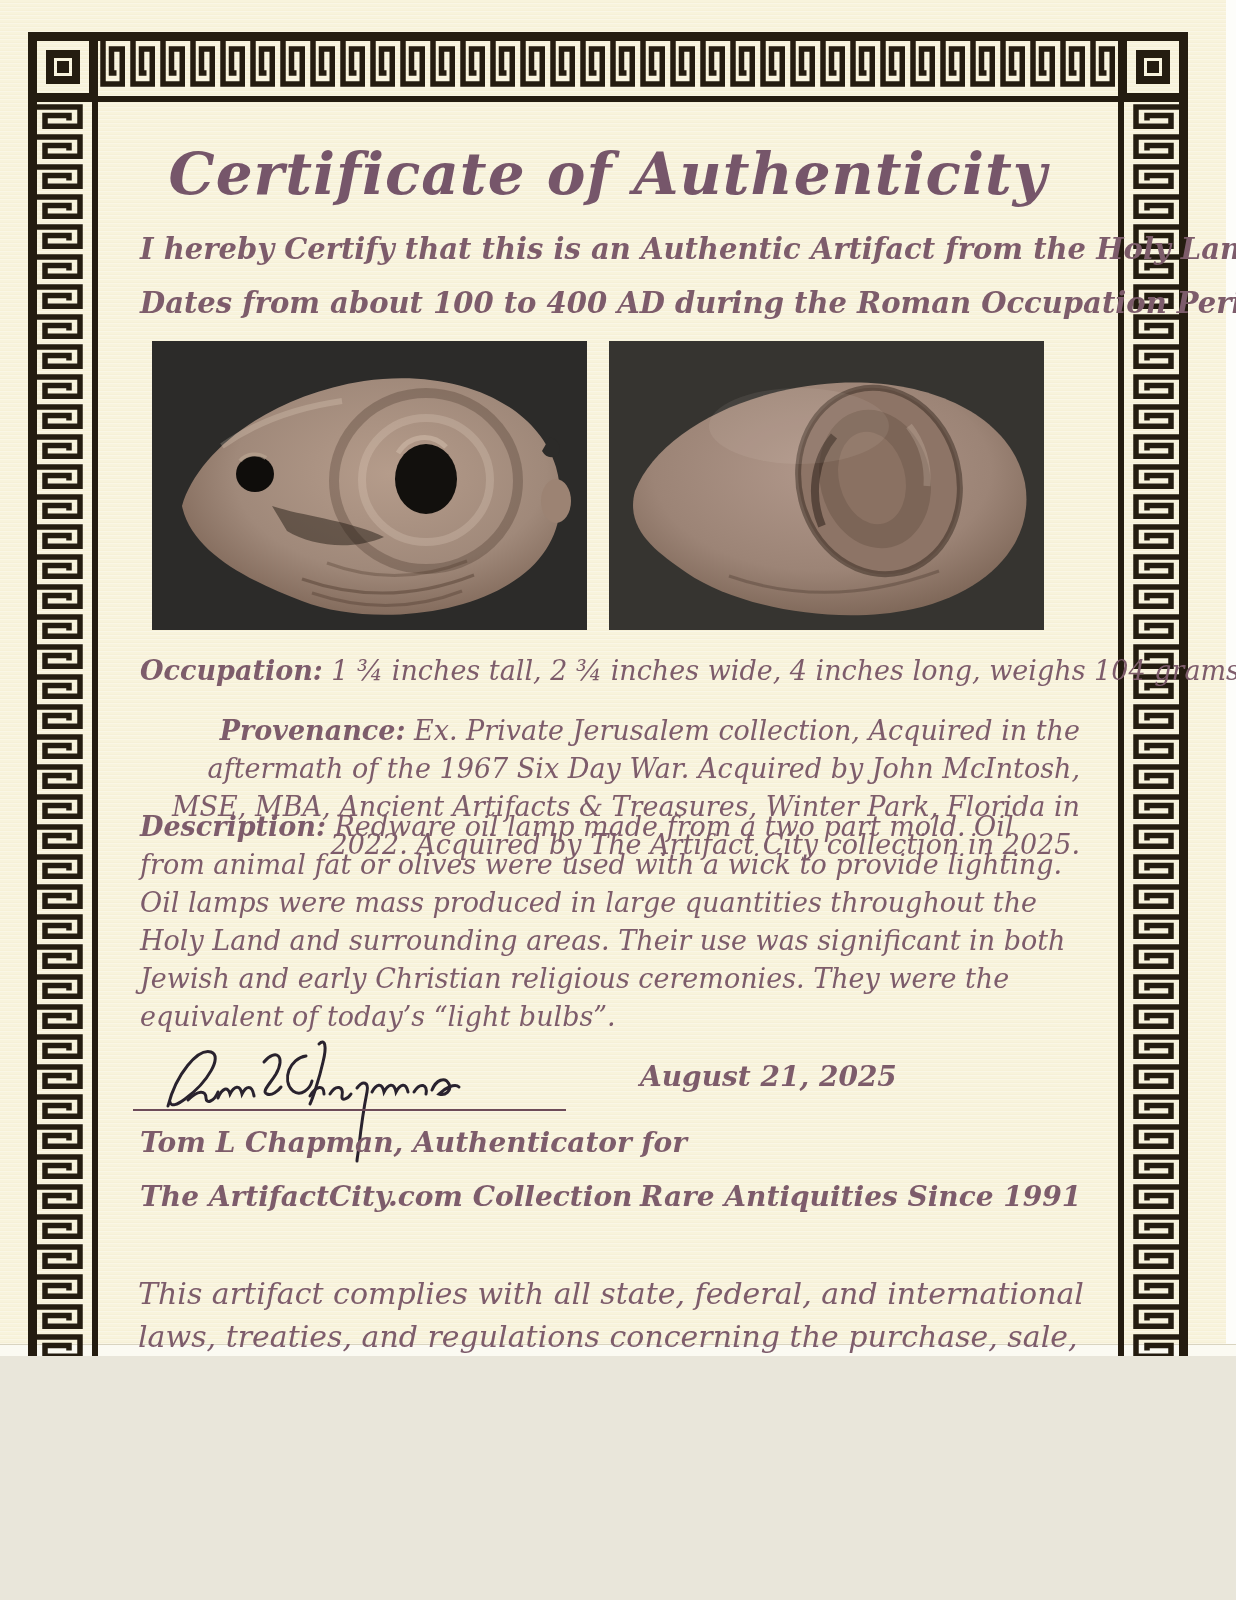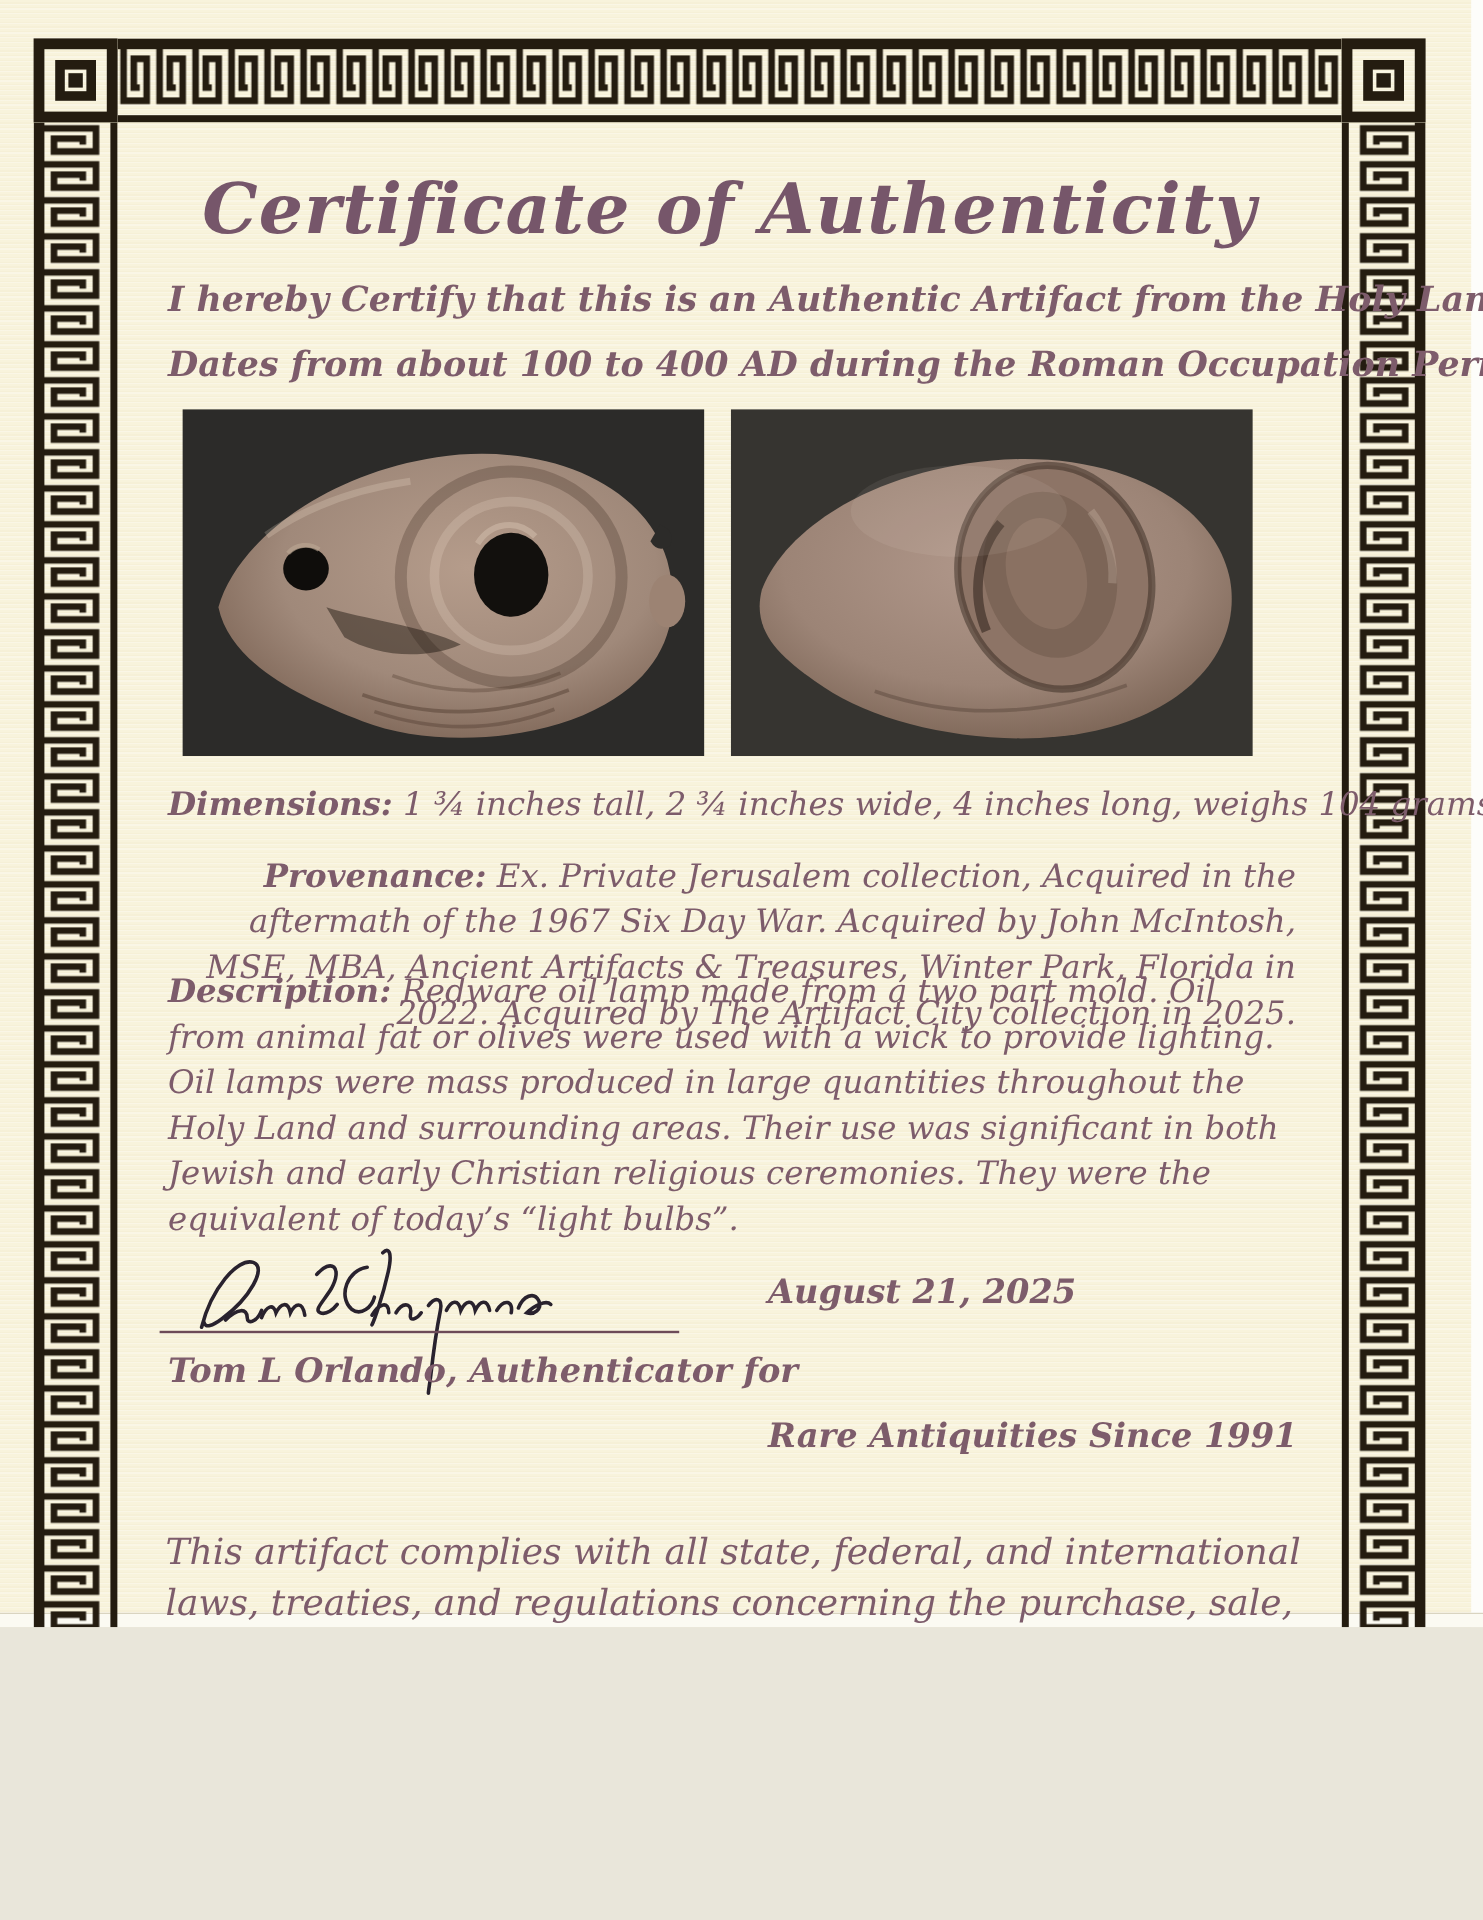--- a/index.html
+++ b/index.html
@@ -171,21 +171,21 @@
       <ellipse cx="266" cy="138" rx="55" ry="70" transform="rotate(-14 266 138)" fill="#7c6557"></ellipse>
       <ellipse cx="263" cy="137" rx="33" ry="47" transform="rotate(-14 263 137)" fill="#8a7162"></ellipse>
       <path d="M225 95 a 60 75 0 0 0 -12 90" fill="none" stroke="rgba(35,24,18,0.5)" stroke-width="8"></path>
       <path d="M300 85 a 70 80 0 0 1 18 60" fill="none" stroke="rgba(255,240,220,0.18)" stroke-width="7"></path>
       <ellipse cx="190" cy="85" rx="90" ry="38" fill="rgba(255,244,228,0.08)"></ellipse>
       <path d="M120 235 Q 220 270 330 230" fill="none" stroke="rgba(60,44,32,0.30)" stroke-width="3"></path>
     </svg>
   </div>
 
   <div class="abs para oneline" style="top:652px;">
-    <span class="lbl">Dimensions:</span><span> 1 ¾ inches tall, 2 ¾ inches wide, 4 inches long, weighs 104 grams</span>
+    <span class="lbl">Occupation:</span><span> 1 ¾ inches tall, 2 ¾ inches wide, 4 inches long, weighs 104 grams</span>
   </div>
 
   <div class="abs para" style="top:712px;text-align:right;">
     <span class="lbl">Provenance:</span><span> Ex. Private Jerusalem collection, Acquired in the aftermath of the 1967 Six Day War. Acquired by John McIntosh, MSE, MBA, Ancient Artifacts &amp; Treasures, Winter Park, Florida in 2022. Acquired by The Artifact City collection in 2025.</span>
   </div>
 
   <div class="abs para" style="top:808px;">
     <span class="lbl">Description:</span><span> Redware oil lamp made from a two part mold. Oil from animal fat or olives were used with a wick to provide lighting. Oil lamps were mass produced in large quantities throughout the Holy Land and surrounding areas. Their use was significant in both Jewish and early Christian religious ceremonies. They were the equivalent of today’s “light bulbs”.</span>
   </div>
 
@@ -201,18 +201,19 @@
       <path d="M182 66 C 188 56 196 58 194 68 C 193 73 199 72 203 66"></path>
       <path d="M209 60 C 215 52 221 54 219 64 C 217 74 213 100 211 118 C 210 126 209 131 209 133"></path>
       <path d="M224 64 C 228 56 234 54 236 64 C 240 56 246 54 248 64 C 252 56 258 54 260 64"></path>
       <path d="M266 64 C 272 54 280 56 278 66"></path>
       <path d="M284 62 C 288 52 297 48 301 56 C 304 63 297 68 291 66 C 297 60 307 55 311 59"></path>
     </svg>
   </div>
   <div class="abs sig-line"></div>
 
   <div class="abs sigtext" style="left:640px;top:1060px;">August 21, 2025</div>
-  <div class="abs sigtext" style="left:140px;top:1126px;">Tom L Orlando, Authenticator for</div>
+  <div class="abs sigtext" style="left:140px;top:1126px;">Tom L Chapman, Authenticator for</div>
+  <div class="abs sigtext" style="left:140px;top:1180px;">The ArtifactCity.com Collection</div>
   <div class="abs sigtext" style="left:640px;top:1180px;">Rare Antiquities Since 1991</div>
 
   <div class="abs legal">This artifact complies with all state, federal, and international laws, treaties, and regulations concerning the purchase, sale, import, hereby, and ownership of cultural items. This item has been legally imported into the United States and is legal to sell and buy in the United States.</div>
 
 </div>
 
 </body></html>

